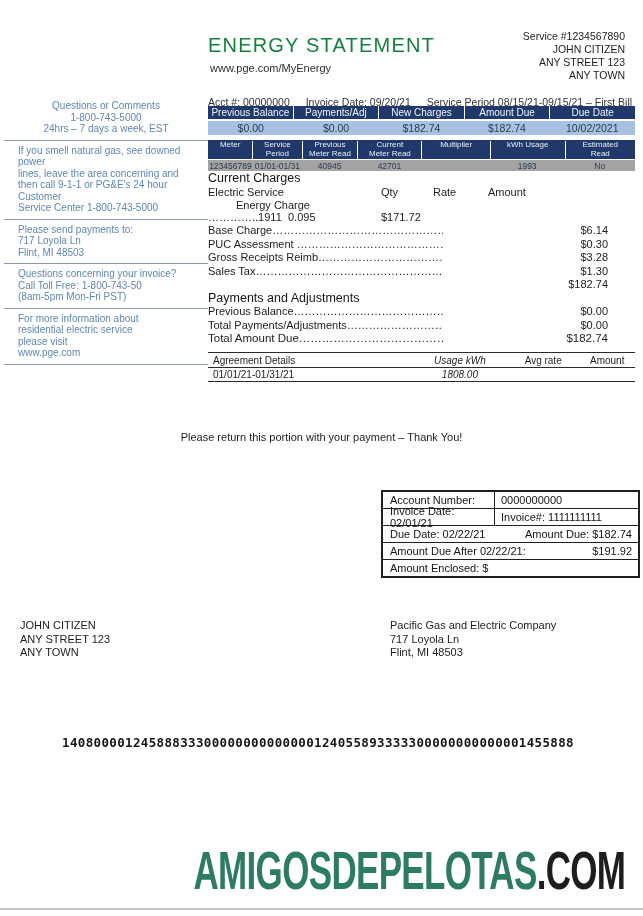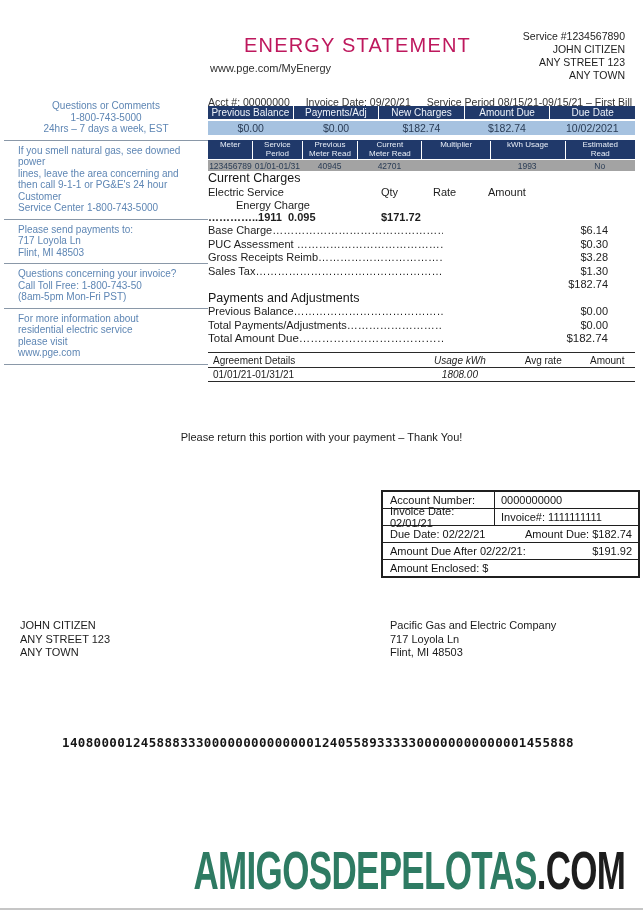--- a/index.html
+++ b/index.html
@@ -1,20 +1,20 @@
 <!DOCTYPE html>
 <html><head>
 <meta charset="utf-8">
 <style>
   html,body{margin:0;padding:0;background:#fff;}
   .page{position:relative;width:643px;height:916px;background:#ffffff;margin:0 auto;
         font-family:"Liberation Sans",sans-serif;color:#222;overflow:hidden;}
 
   
-  .title{position:absolute;left:208px;top:34px;font-size:20px;letter-spacing:1.2px;color:#be185d;margin-left:36px;}
+  .title{position:absolute;left:208px;top:34px;font-size:20px;letter-spacing:1.2px;color:#15803d;}
   .website{position:absolute;left:210px;top:62px;font-size:11px;color:#2e2e2e;}
   .service-block{position:absolute;right:18px;top:30px;text-align:right;font-size:10.5px;line-height:13px;color:#1c1c1c;}
 
   
   .sidebar{position:absolute;left:4px;top:96px;width:204px;color:#5e86b4;font-size:10px;line-height:11.5px;}
   .sb-block{padding:4px 6px 5px 14px;border-bottom:1px solid #8a98a8;}
   .sb-block.centered{text-align:center;padding-left:6px;}
 
   
   .acct-line{position:absolute;left:208px;top:96px;font-size:10.5px;color:#333;white-space:nowrap;}
@@ -41,21 +41,21 @@
   .c5{width:16%;} .c6{width:17.5%;} .c7{width:16.5%;}
 
   
   .cc{position:absolute;left:208px;top:171px;width:427px;font-size:11px;color:#1d1d1d;}
   .cc-heading,.pa-heading{font-size:12.5px;color:#161616;height:14px;}
   .es-row{position:relative;height:13px;margin-top:1px;}
   .es-row .qty{position:absolute;left:173px;}
   .es-row .rate{position:absolute;left:225px;}
   .es-row .amount{position:absolute;left:280px;}
   .energy-charge{height:12px;padding-left:28px;}
-  .usage-row{position:relative;height:13px;font-weight:bold;}
+  .usage-row{position:relative;height:13px;}
   .usage-row .rate{position:absolute;left:80px;}
   .usage-row .amt{position:absolute;left:173px;}
   .cc-item{position:relative;height:13.5px;}
   .cc-label{display:inline-block;width:235px;white-space:nowrap;overflow:hidden;}
   .cc-amt{position:absolute;right:27px;top:0;}
   .cc-subtotal{position:relative;height:13.5px;}
 
   
   .pa{position:absolute;left:208px;top:291px;width:427px;font-size:11px;color:#1d1d1d;}
   .pa .cc-item.total{font-size:11.5px;height:15px;}

